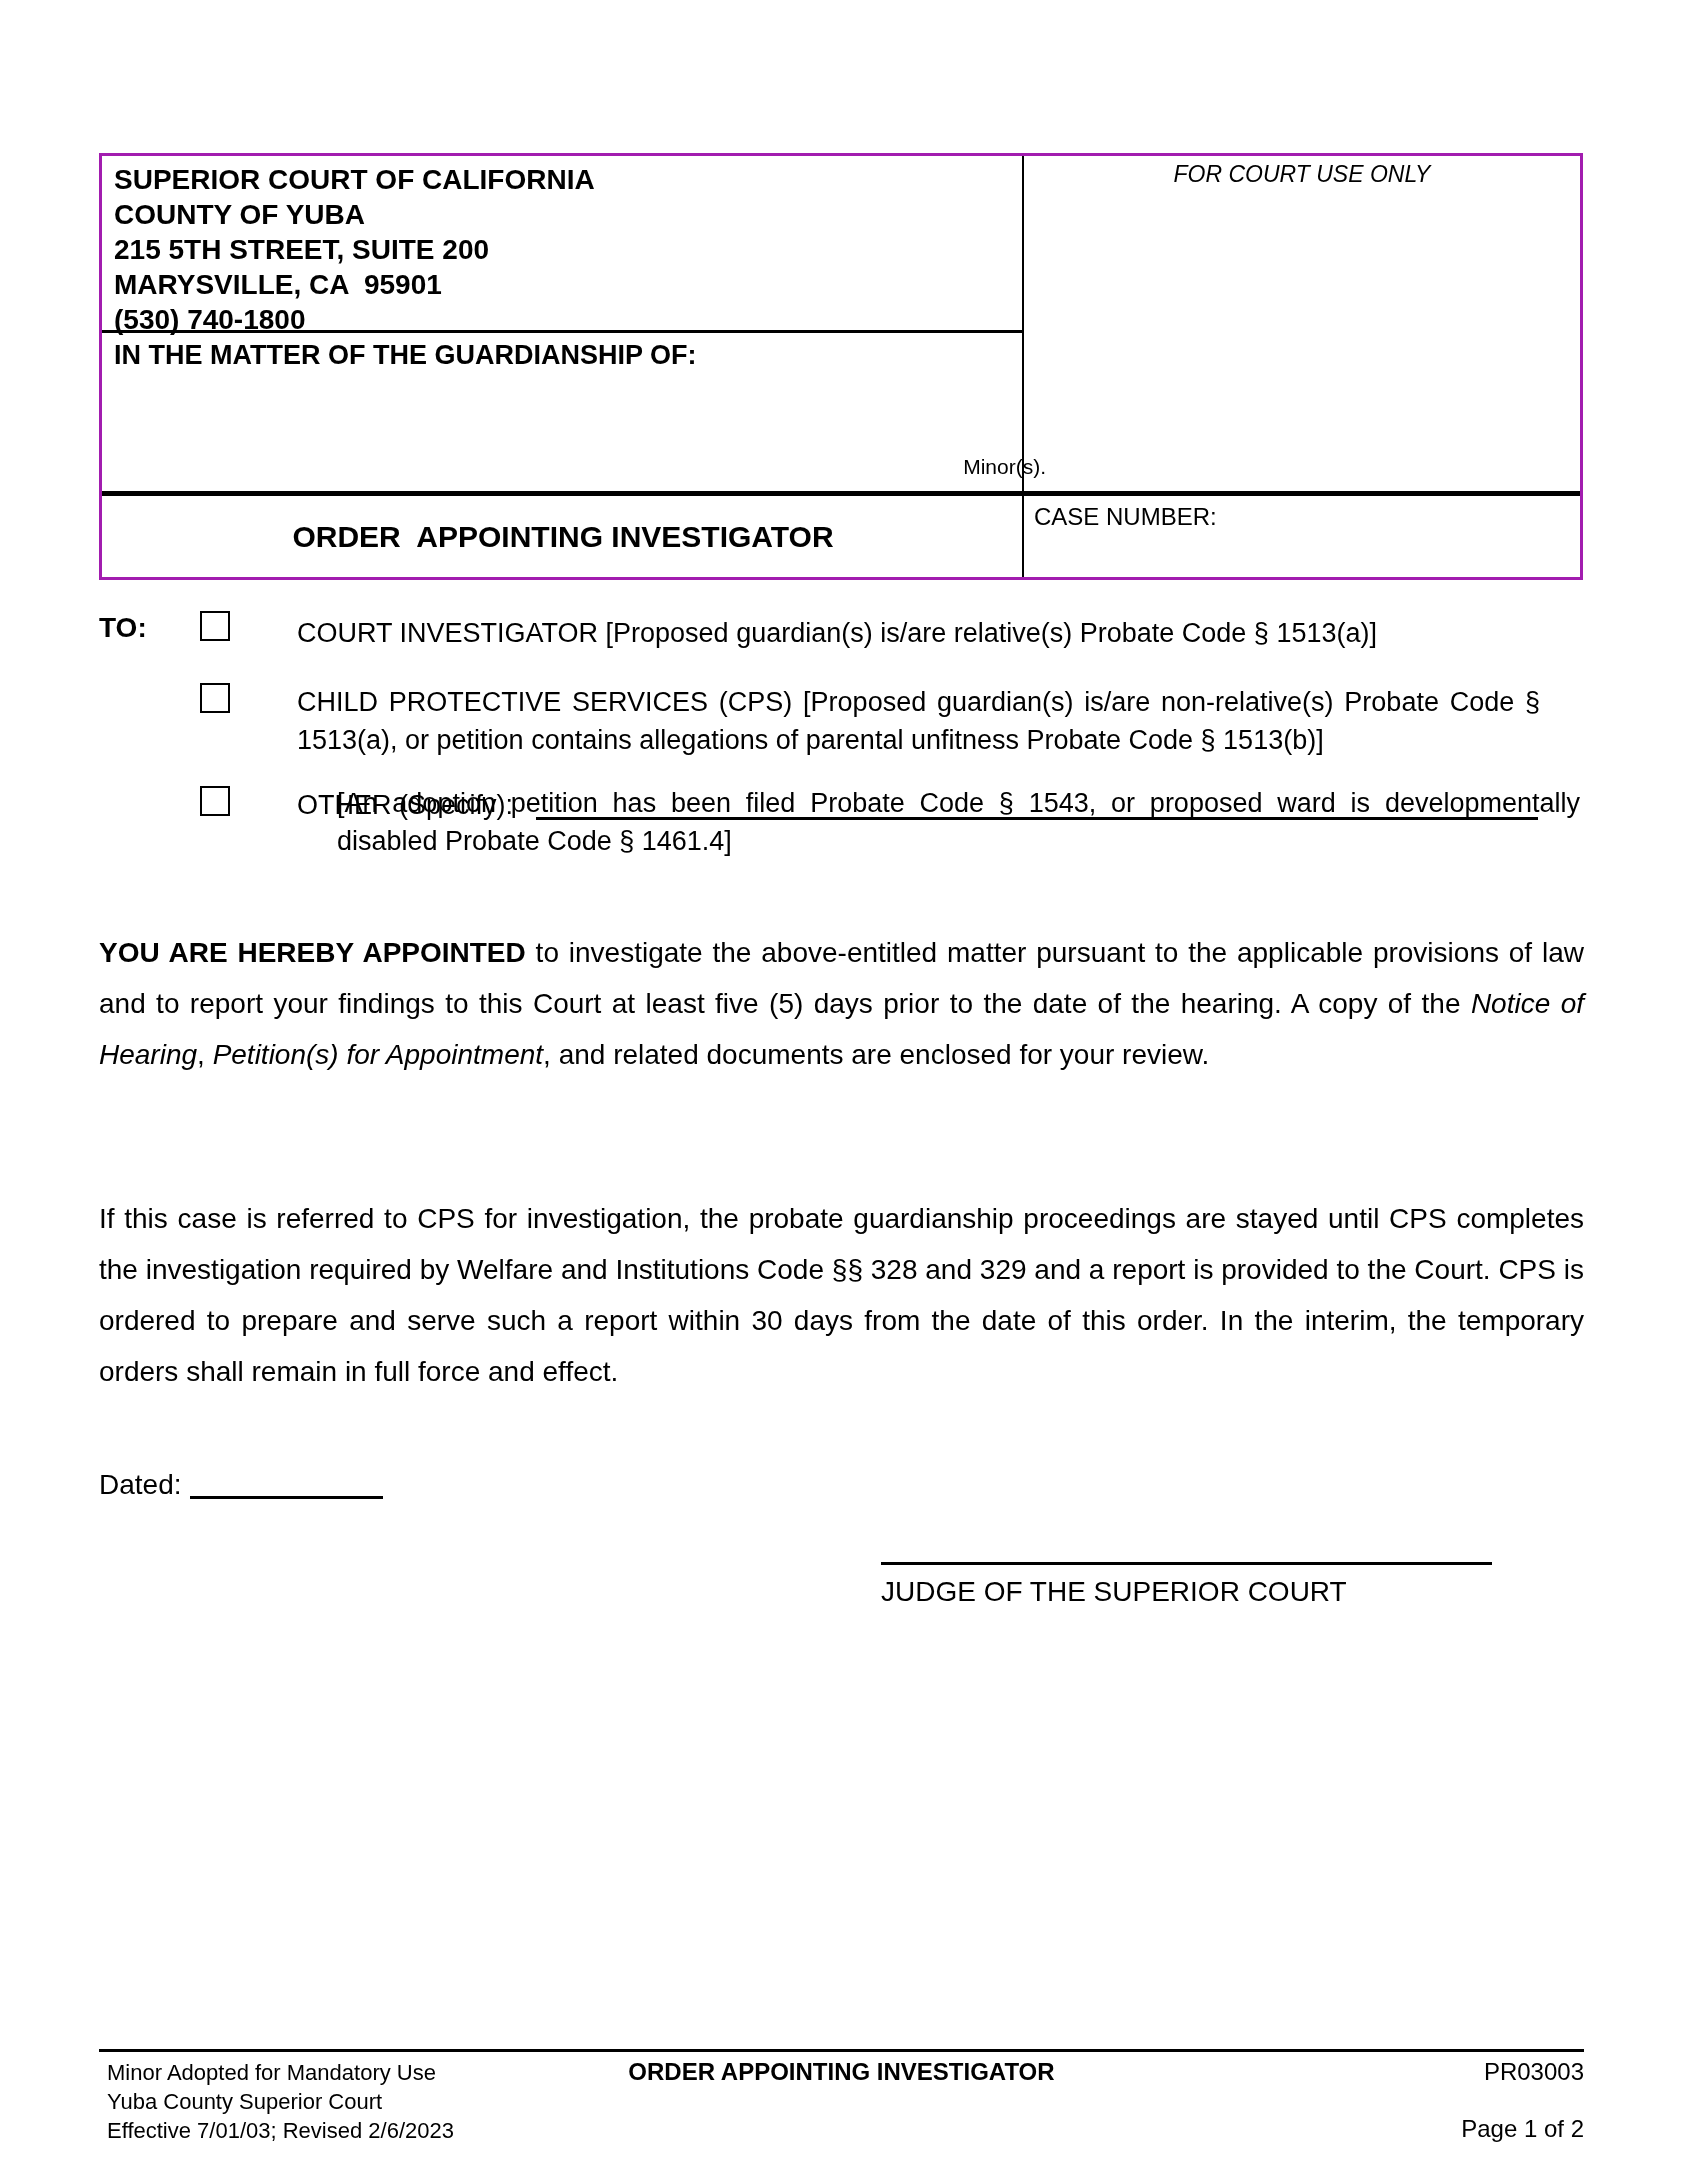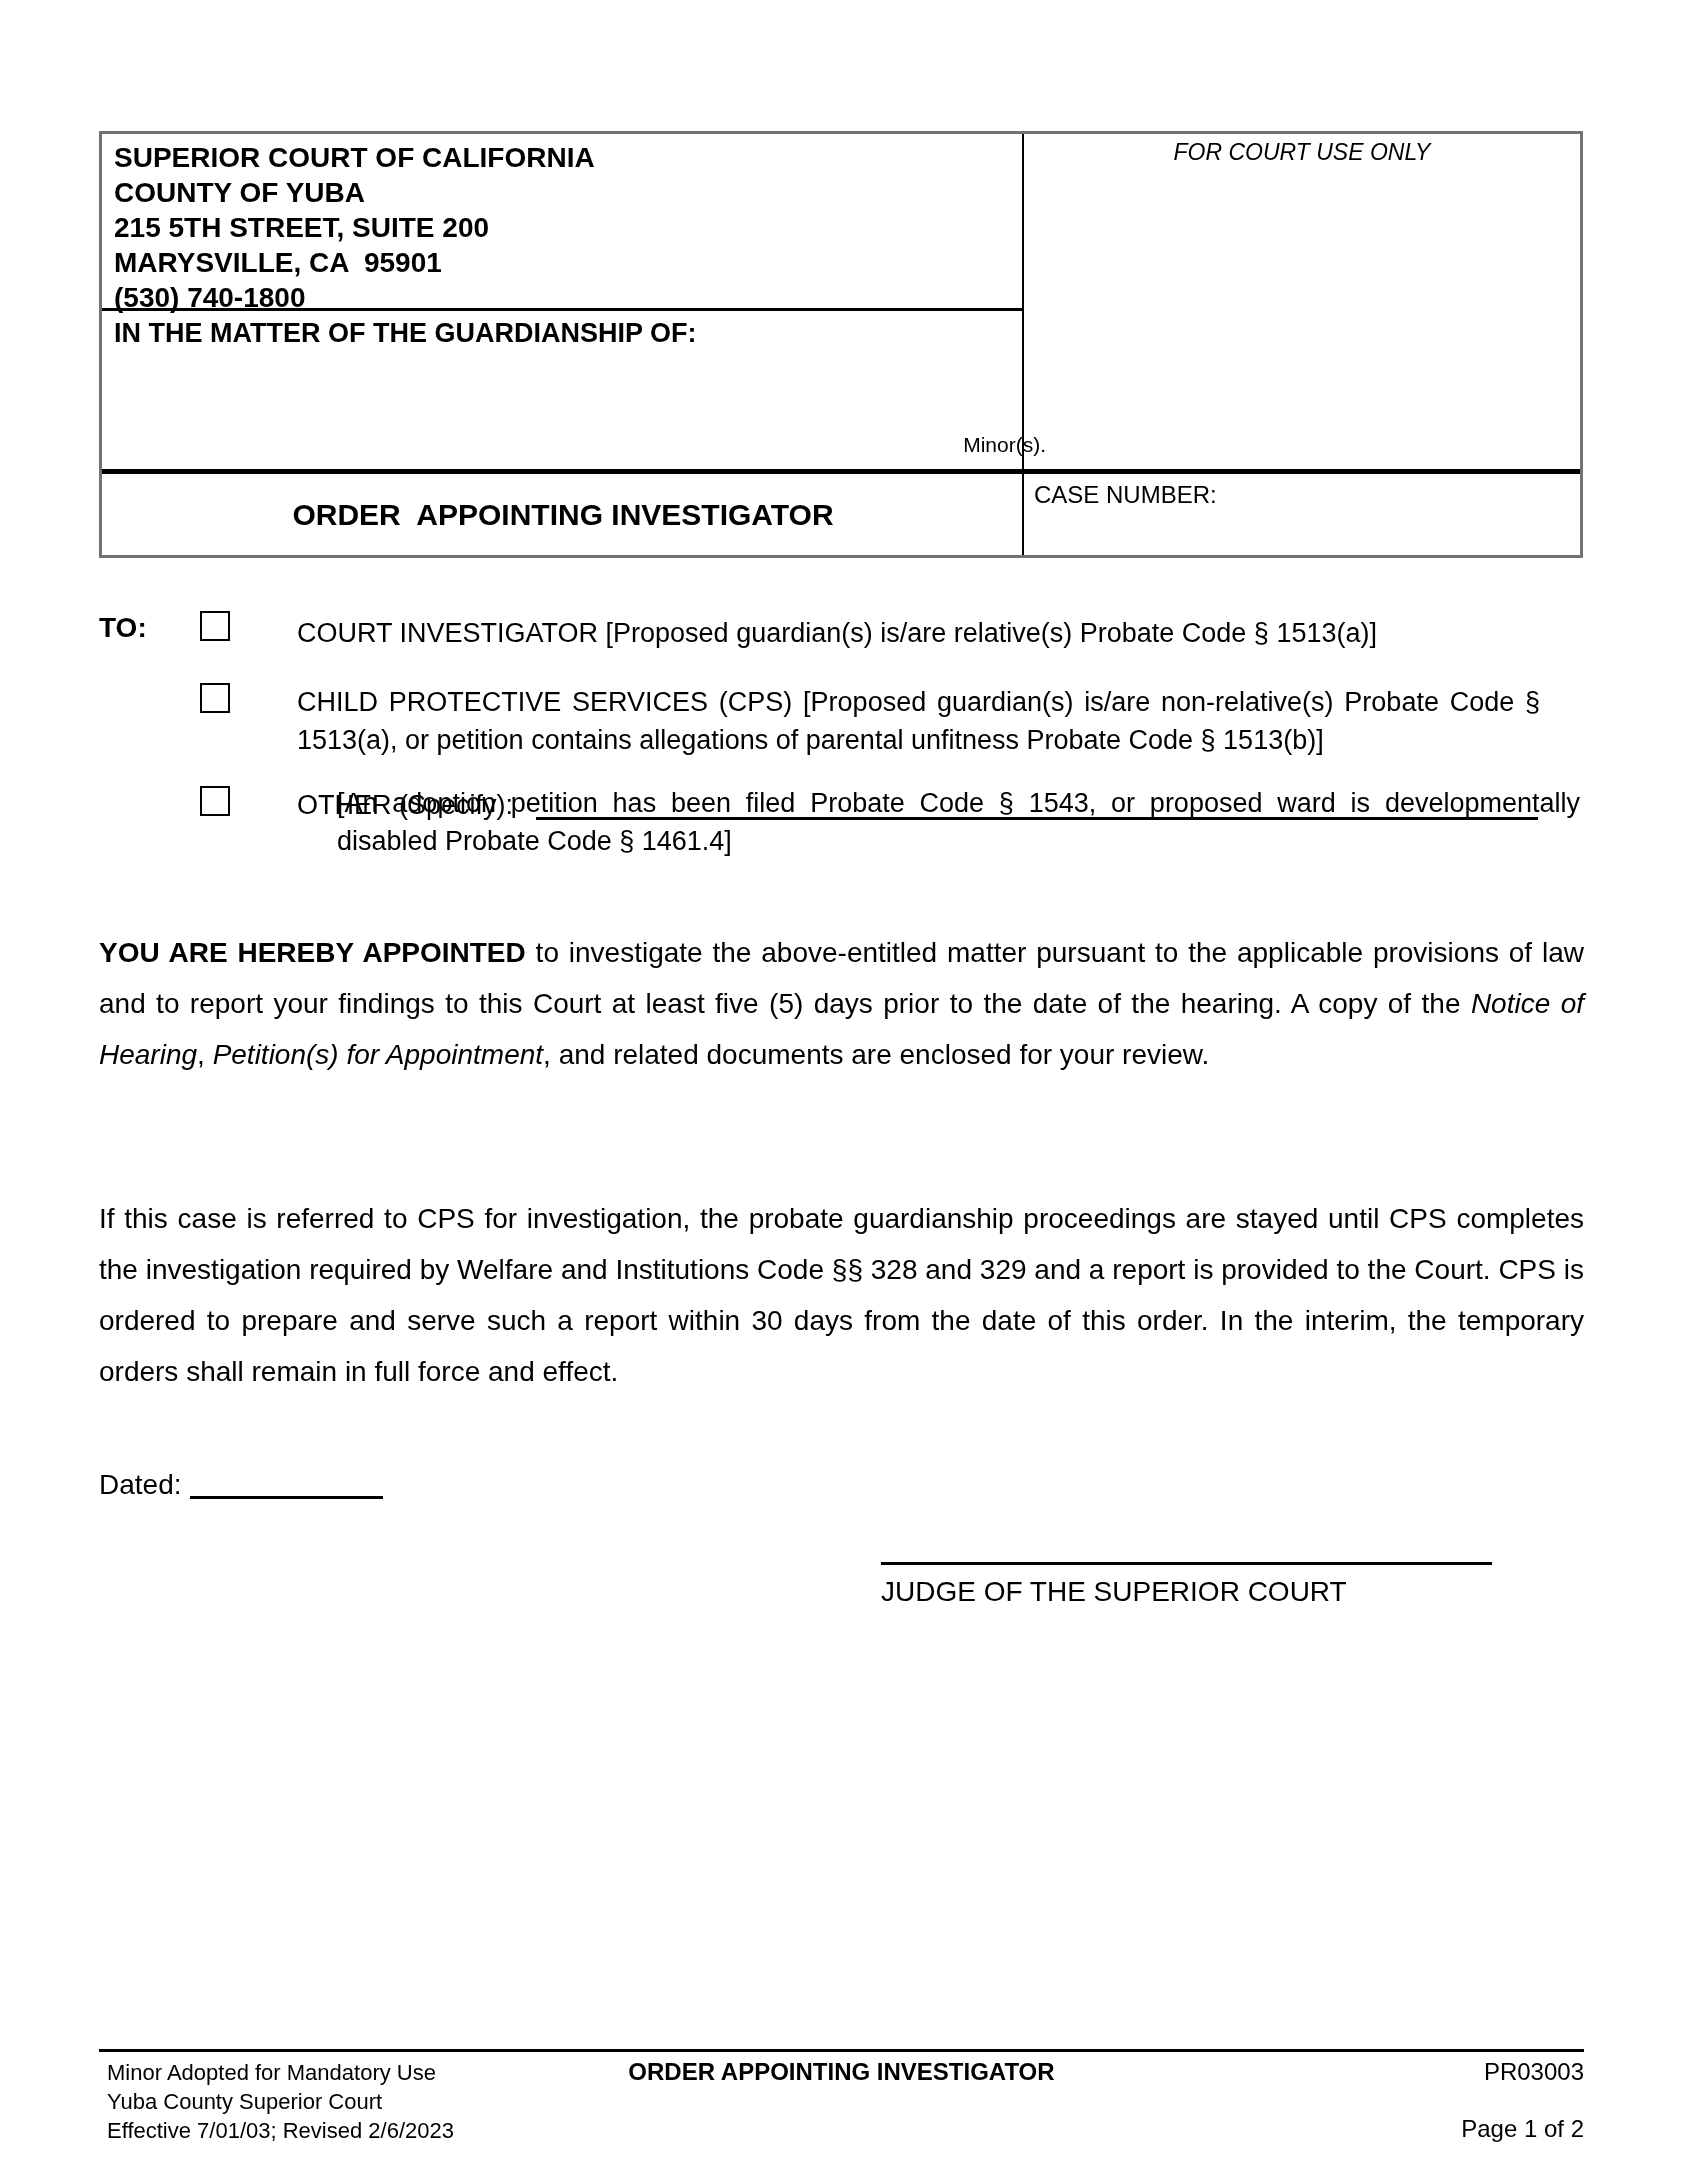--- a/index.html
+++ b/index.html
@@ -7,23 +7,23 @@
     position:relative;
     width:1683px;height:2178px;
     background:#ffffff;
     font-family:"Liberation Sans","DejaVu Sans",sans-serif;
     color:#000;
     margin:0 auto;
     overflow:hidden;
   }
   
   .tbl{
-    position:absolute;left:99px;top:131px;
+    position:absolute;left:99px;top:153px;
     width:1478px;height:421px;
-    border:3px solid #737373;
+    border:3px solid #a21caf;
   }
   .col-divider{position:absolute;left:920px;top:0;bottom:0;width:2px;background:#000;}
   .addr{position:absolute;left:12px;top:6px;font-size:28px;font-weight:bold;line-height:35px;}
   .addr div{white-space:pre;}
   .addr-divider{position:absolute;left:0;top:174px;width:920px;height:3px;background:#000;}
   .matter-label{position:absolute;left:12px;top:184px;font-size:27px;font-weight:bold;}
   .matter-area{position:absolute;left:12px;top:220px;width:891px;height:75px;}
   .minors{position:absolute;left:0;top:299px;width:902px;text-align:right;font-size:21px;padding-left:42px;}
   .thick-divider{position:absolute;left:0;right:0;top:335px;height:5px;background:#000;}
   .title-cell{

